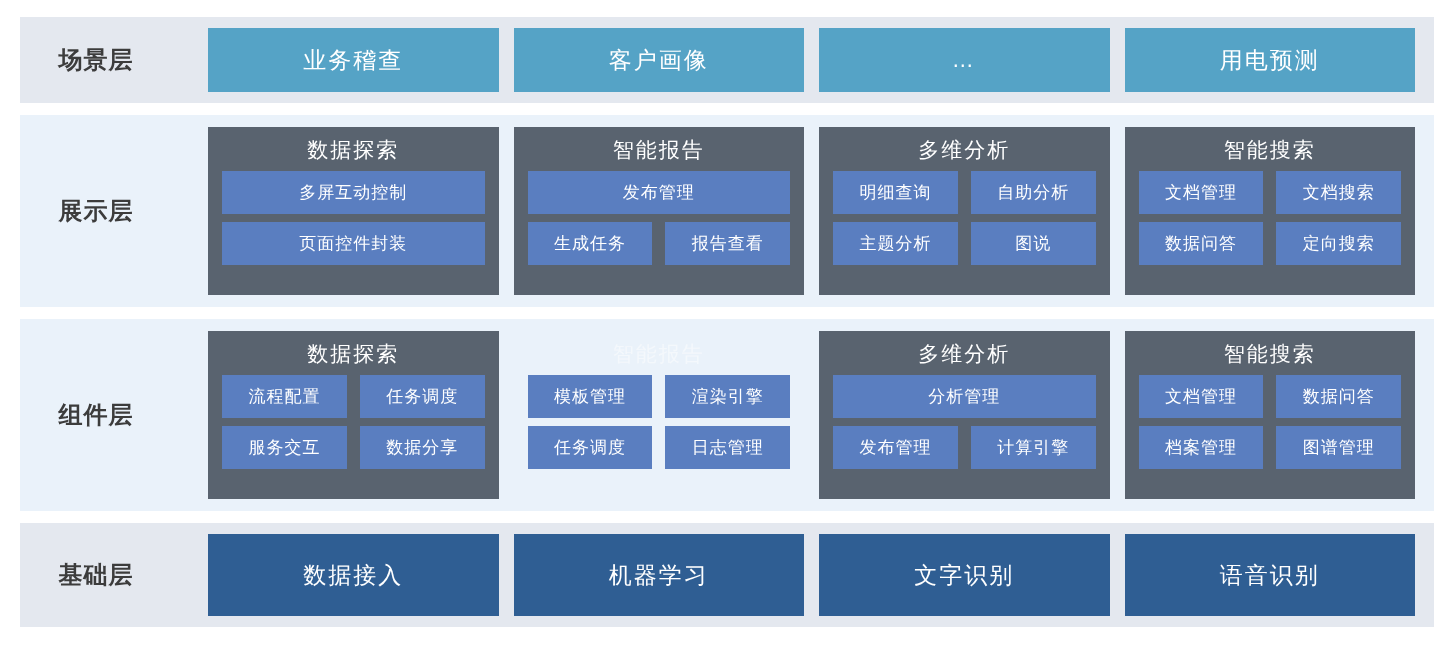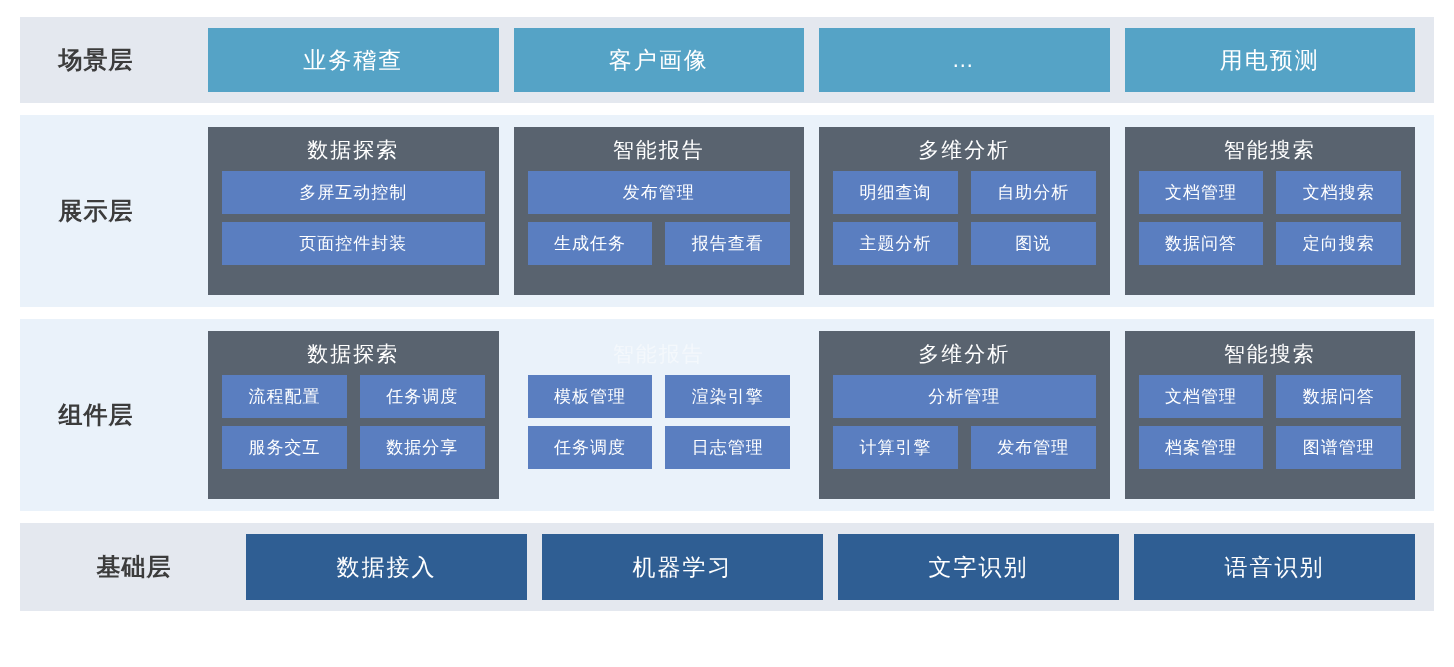--- a/index.html
+++ b/index.html
@@ -30,21 +30,21 @@
     align-items: stretch;
     box-sizing: border-box;
     width: 1414px;
   }
   .layer-row.band-grey { background: #e4e8ef; }
   .layer-row.band-blue { background: #eaf2fa; }
 
   .row-scene   { height: 86px; }
   .row-display { height: 192px; }
   .row-comp    { height: 192px; }
-  .row-base    { height: 88px; padding-left: 38px; }
+  .row-base    { height: 104px; }
 
   
   .layer-label {
     width: 152px;
     flex: 0 0 152px;
     display: flex;
     align-items: center;
     justify-content: center;
     font-size: 24px;
     font-weight: bold;
@@ -245,22 +245,22 @@
             </div>
           </div>
         </div>
         <div class="module-card">
           <div class="card-title">多维分析</div>
           <div class="chip-grid">
             <div class="chip-line">
               <div class="chip">分析管理</div>
             </div>
             <div class="chip-line">
+              <div class="chip">发布管理</div>
               <div class="chip">计算引擎</div>
-              <div class="chip">发布管理</div>
             </div>
           </div>
         </div>
         <div class="module-card">
           <div class="card-title">智能搜索</div>
           <div class="chip-grid">
             <div class="chip-line">
               <div class="chip">文档管理</div>
               <div class="chip">数据问答</div>
             </div>

